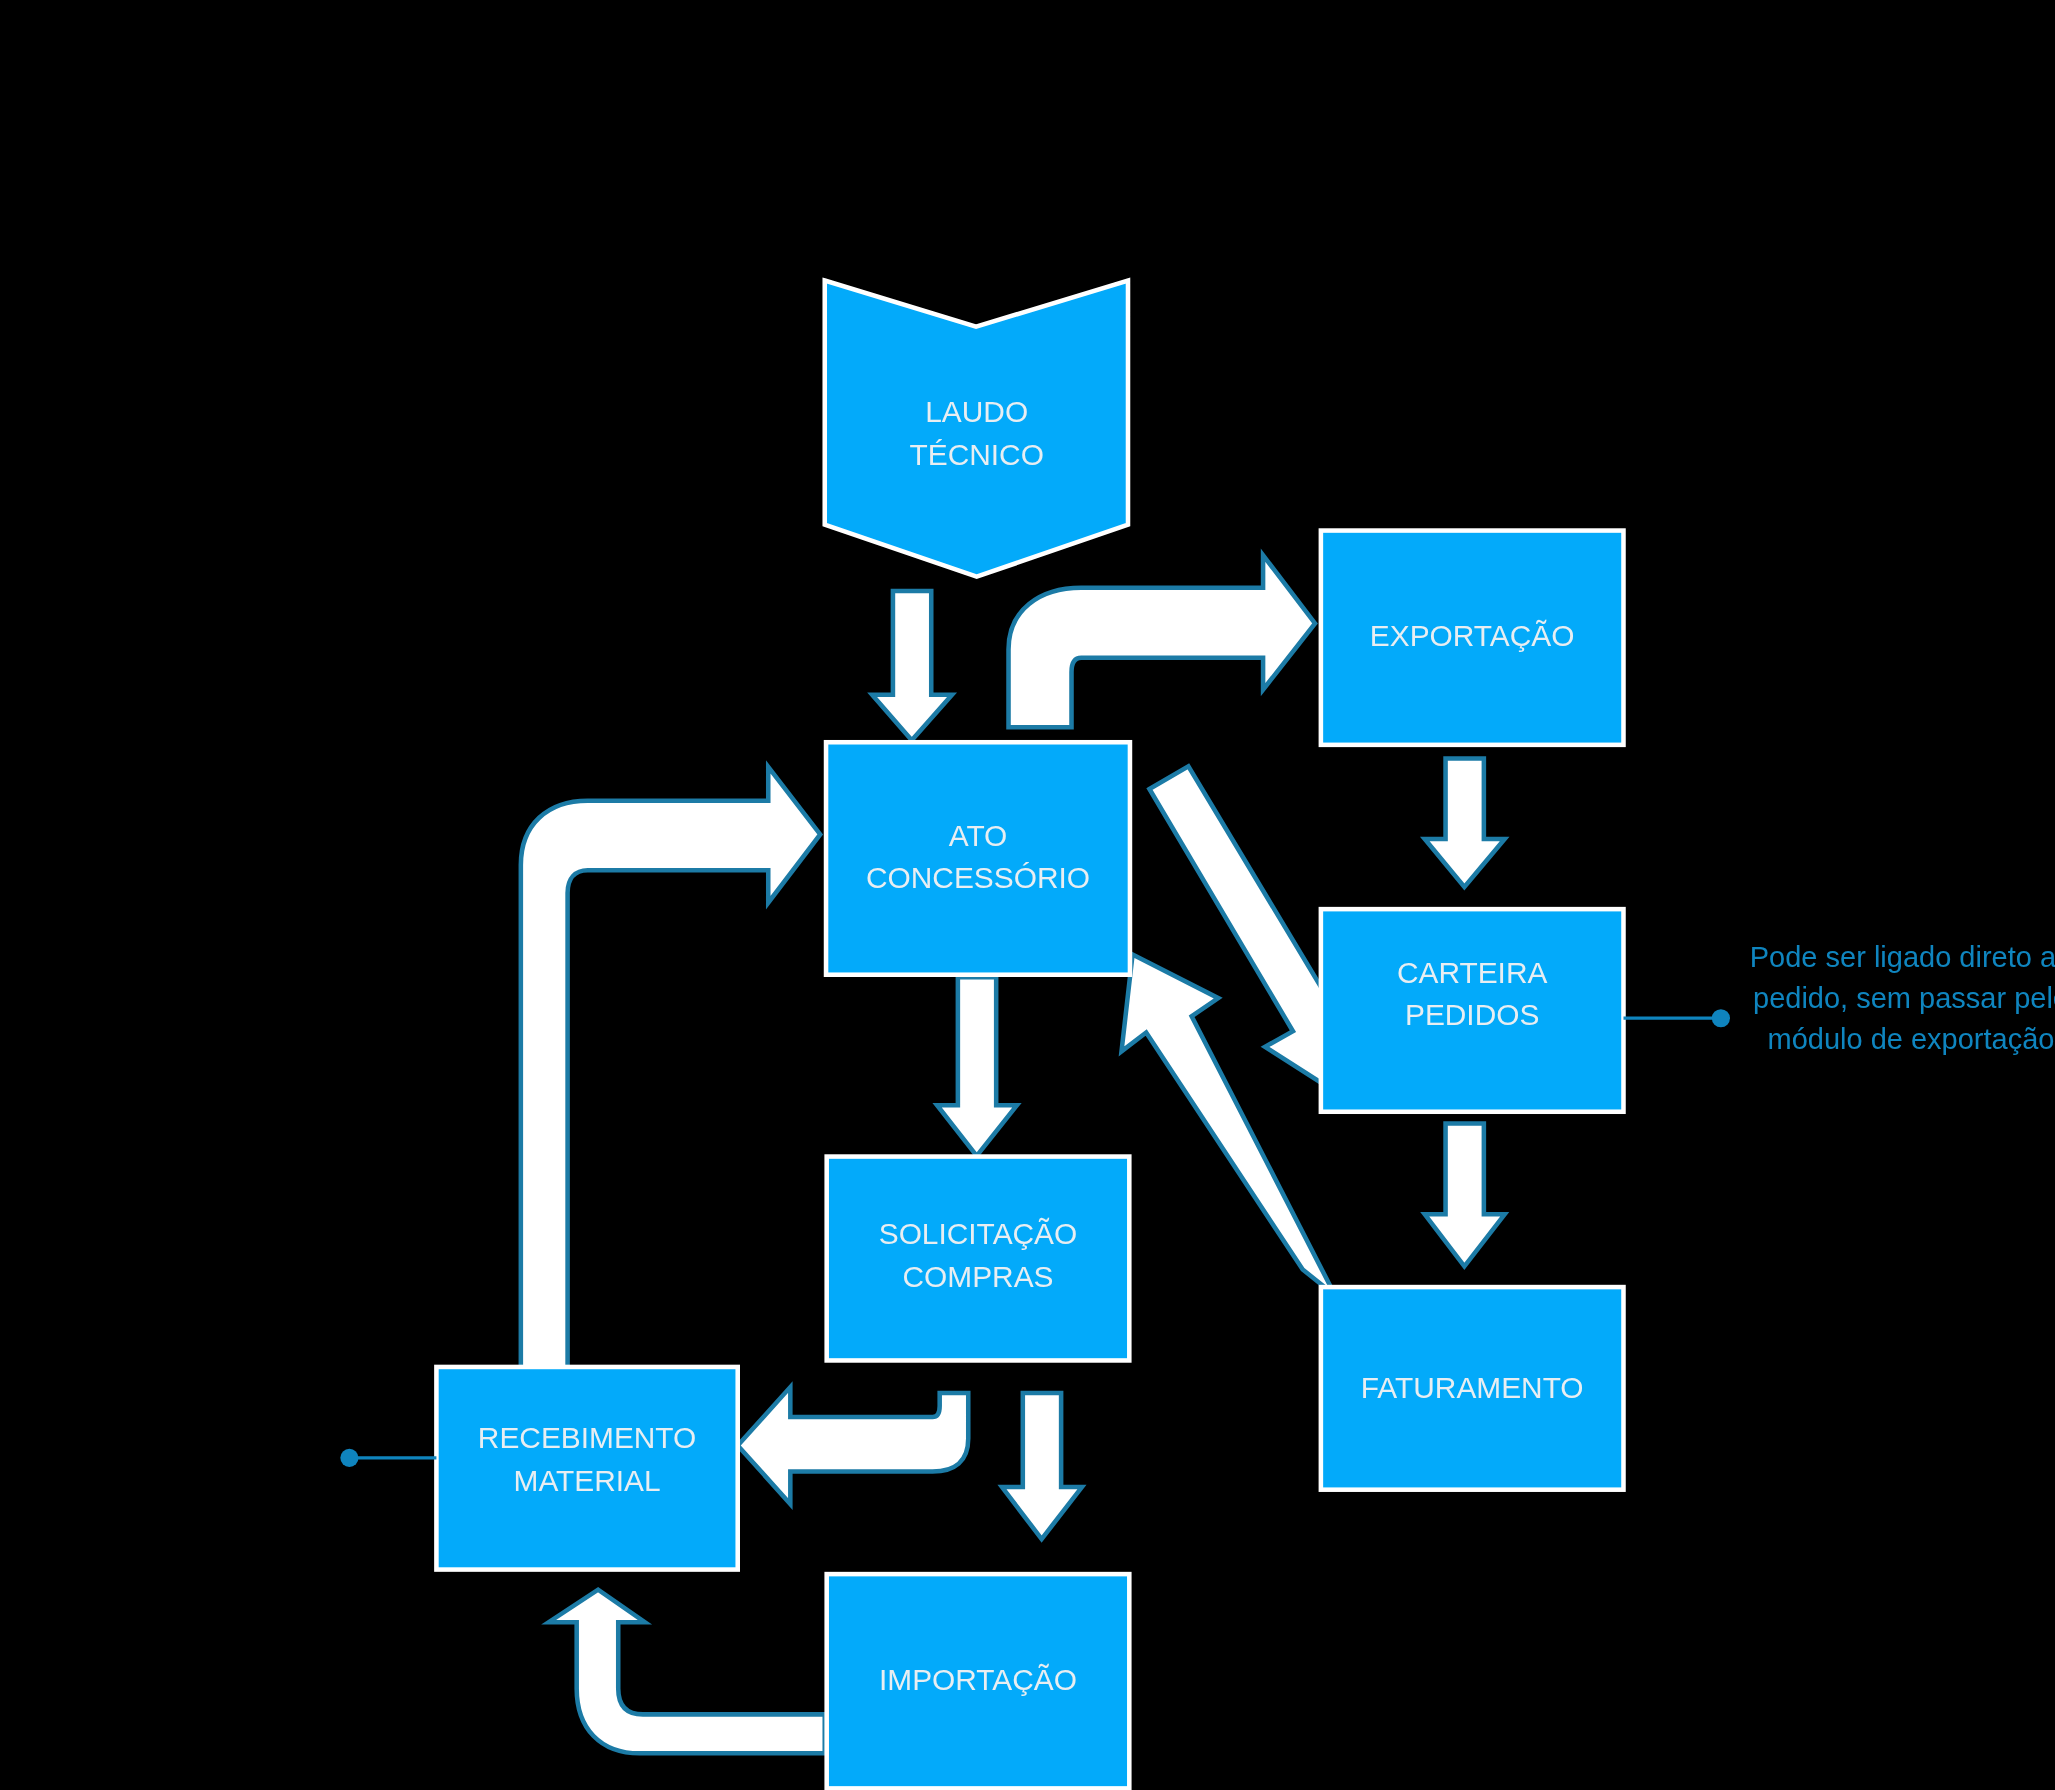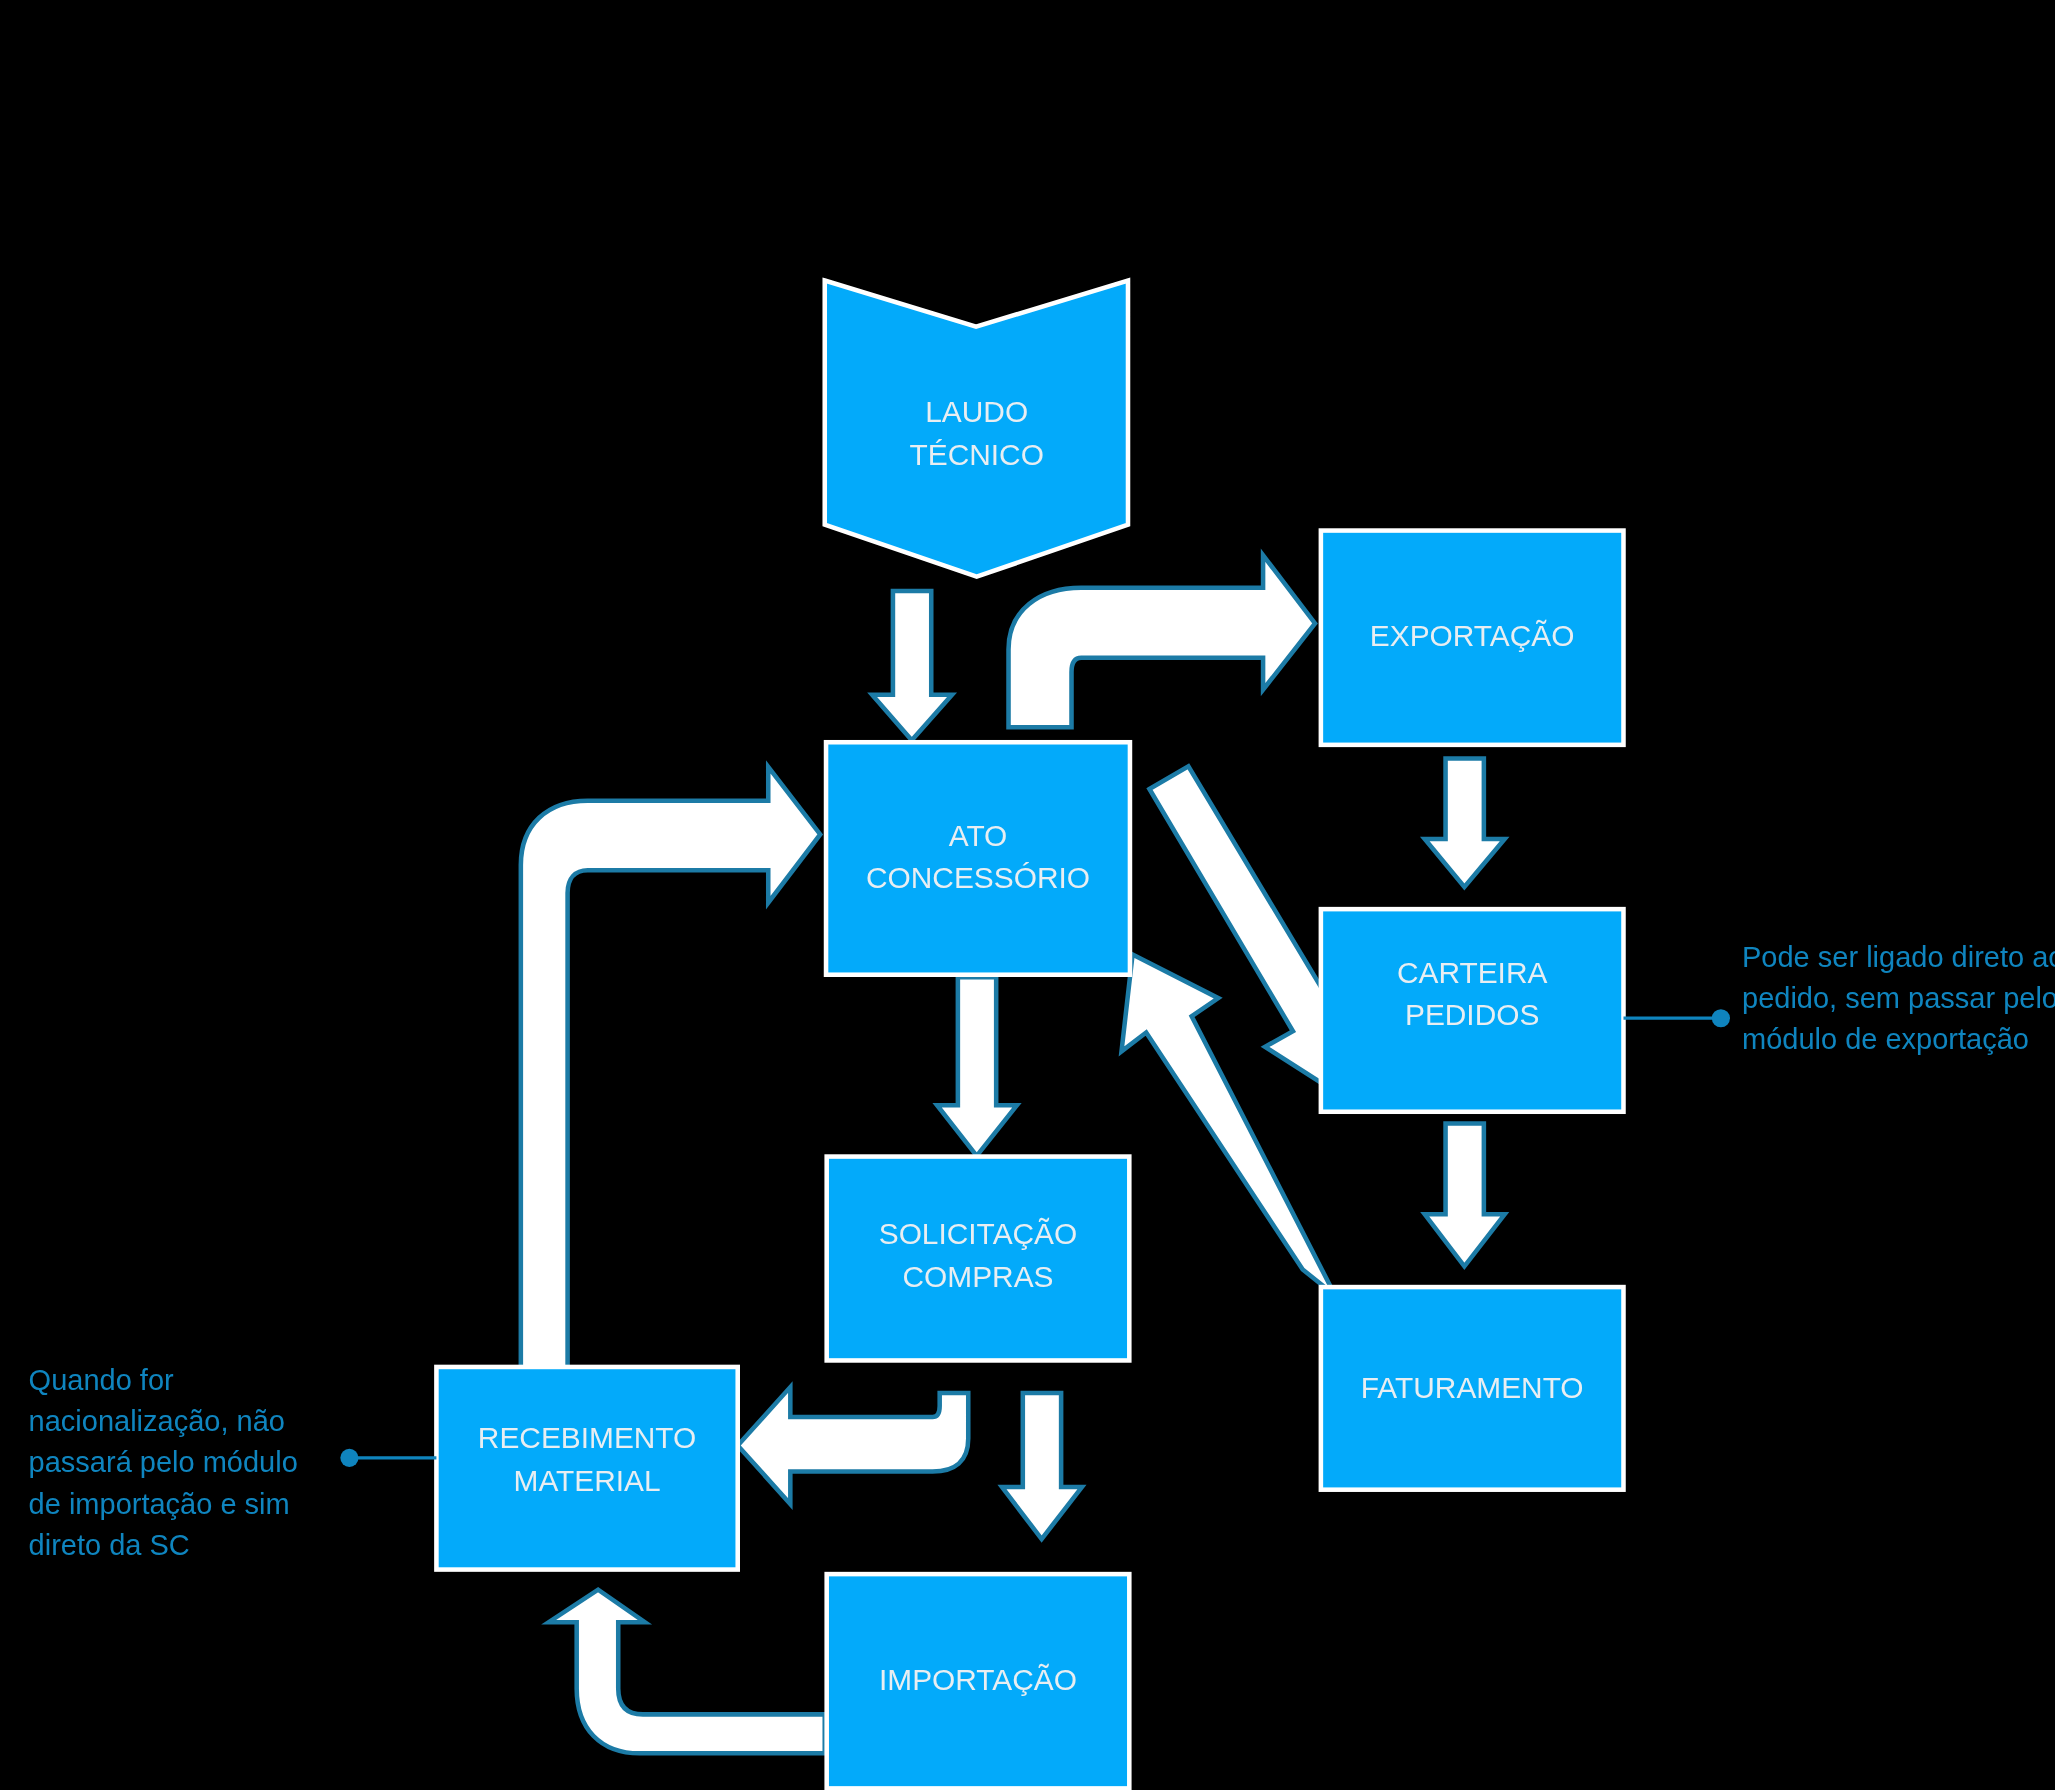--- a/index.html
+++ b/index.html
@@ -11,20 +11,21 @@
     width: 2056px;
     height: 1791px;
     overflow: hidden;
     font-family: "Liberation Sans", sans-serif;
   }
   #diagram-root {
     position: relative;
     width: 2056px;
     height: 1791px;
     background: #000000;
+    text-align: center;
   }
   svg.flow-canvas {
     position: absolute;
     top: 0;
     left: 0;
     width: 2056px;
     height: 1791px;
     display: block;
   }
   .node-shape {
@@ -211,16 +212,15 @@
 
     <g>
       <line class="callout-line" x1="672" y1="2245" x2="545" y2="2245"></line>
       <circle class="callout-dot" cx="538" cy="2245" r="14"></circle>
     </g>
 
   </svg>
 
   <div class="callout-text" id="callout-right-text">Pode ser ligado direto ao pedido, sem passar pelo módulo de exportação</div>
 
-  <div class="callout-text" id="callout-left-text">Quando for nacionalização, não passará pelo módulo de importação e sim direto da SC</div>
 
 </div>
 
 
 </body></html>

